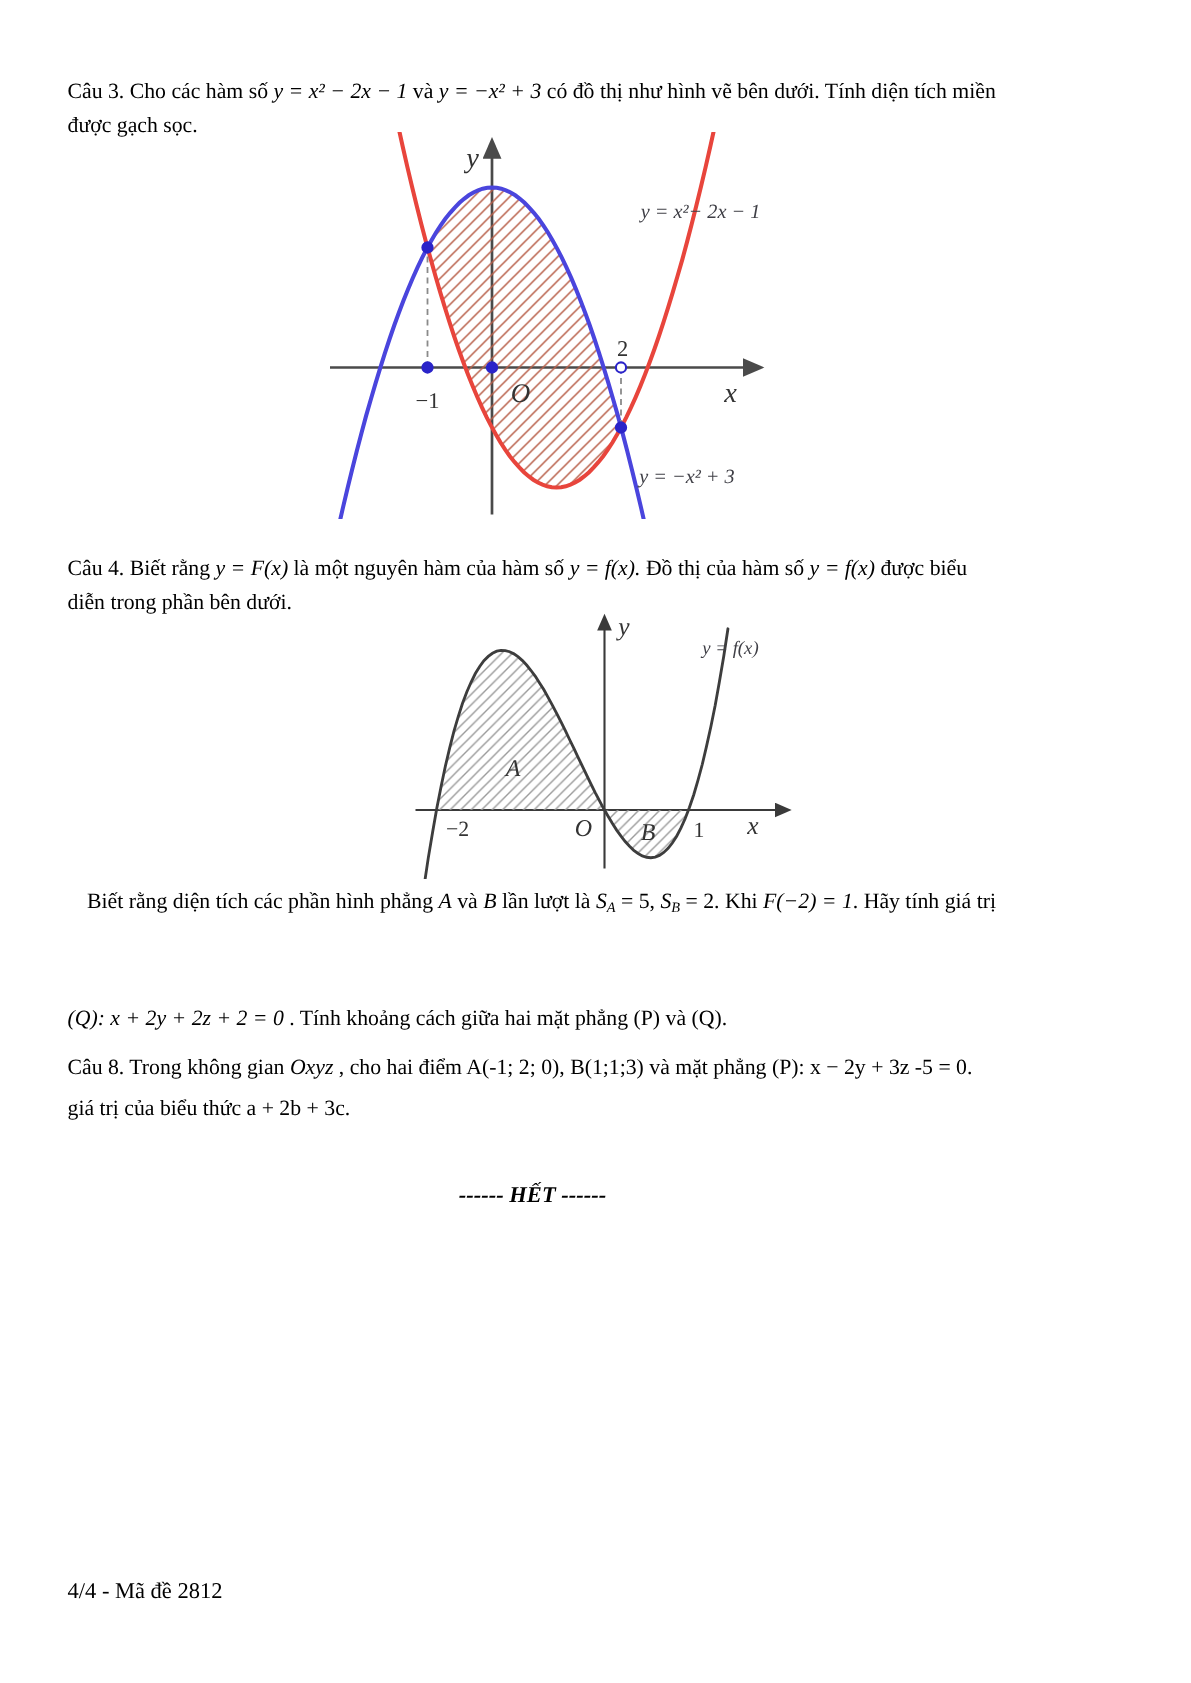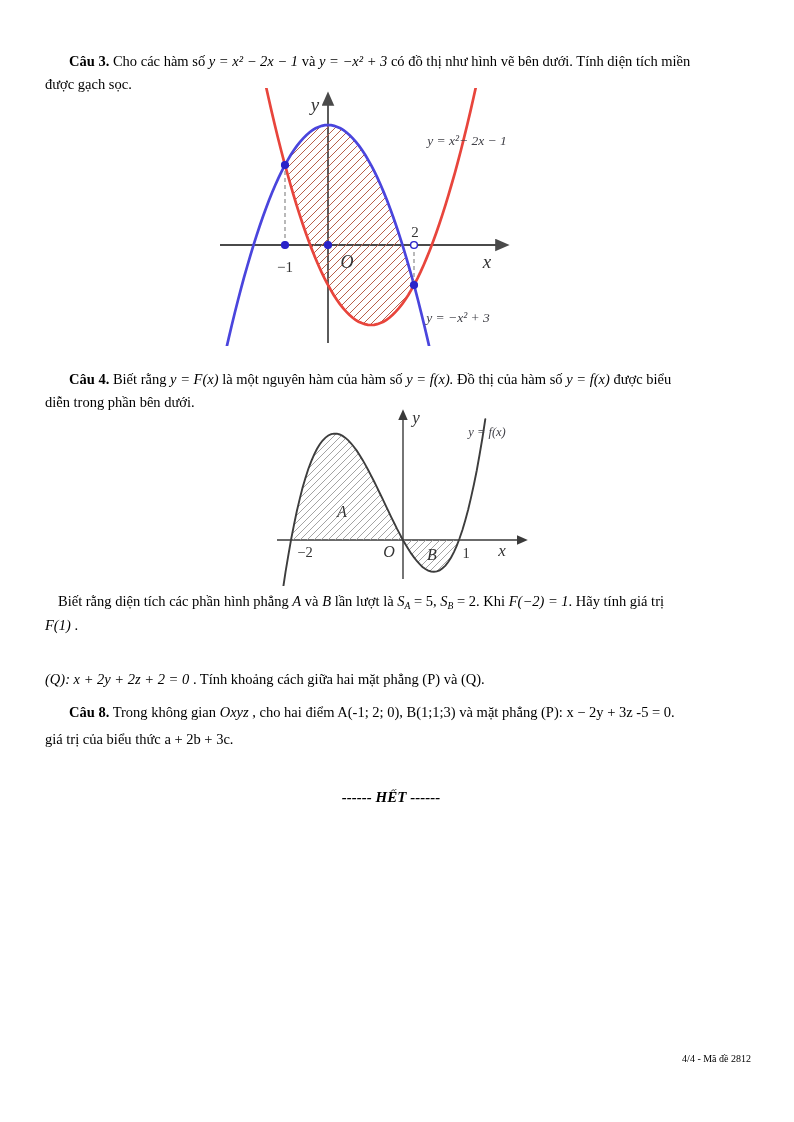--- a/index.html
+++ b/index.html
@@ -1,25 +1,25 @@
 <!DOCTYPE html>
 <html><head>
 <meta charset="utf-8">
 <style>
   html,body{margin:0;padding:0;background:#ffffff;}
   .page{position:relative;width:794px;height:1122px;background:#ffffff;margin:0 auto;
         font-family:"Liberation Serif", serif;font-size:14.5px;color:#000;overflow:hidden;}
   .para{position:absolute;left:45px;width:712px;line-height:23px;white-space:nowrap;}
   .indent{padding-left:13px;}
-  .seg-b{font-weight:bold;margin-left:24px;}
+  .seg-b{font-weight:normal;}
   .seg-m{font-style:italic;}
   .seg-sub{font-style:italic;font-size:0.66em;vertical-align:-0.32em;}
-  .center-line{position:absolute;left:0;width:710px;text-align:center;margin-left:36px;}
+  .center-line{position:absolute;left:0;width:710px;text-align:center;}
   .het{font-weight:bold;font-style:italic;font-size:15px;}
-  .footer{position:absolute;left:45px;width:706px;text-align:right;font-size:10px;}
+  .footer{position:absolute;left:45px;width:706px;text-align:left;font-size:15px;}
   .chart{position:absolute;}
   .chart svg{display:block;overflow:hidden;}
 </style>
 </head>
 <body>
 
 <div class="page">
 
   <div class="para" style="top:50px"><span class="seg-b">Câu 3.</span><span> Cho các hàm số </span><span class="seg-m">y = x² − 2x − 1</span><span> và </span><span class="seg-m">y = −x² + 3</span><span> có đồ thị như hình vẽ bên dưới. Tính diện tích miền</span></div>
   <div class="para" style="top:73px"><span>được gạch sọc.</span></div>
@@ -79,21 +79,20 @@
         <text x="114" y="153" font-size="16" text-anchor="middle" fill="#333" font-family="&quot;Liberation Serif&quot;, &quot;DejaVu Serif&quot;, serif" font-style="italic">O</text>
         <text x="227" y="152" font-size="17" text-anchor="middle" fill="#333" font-family="&quot;Liberation Serif&quot;, &quot;DejaVu Serif&quot;, serif" font-style="italic">x</text>
         <text x="141" y="19" font-size="17" text-anchor="middle" fill="#333" font-family="&quot;Liberation Serif&quot;, &quot;DejaVu Serif&quot;, serif" font-style="italic">y</text>
         <text x="212" y="32" font-size="12.5" text-anchor="middle" fill="#3f3f46" font-family="&quot;Liberation Serif&quot;, &quot;DejaVu Serif&quot;, serif" font-style="italic">y = f(x)</text>
         <text x="67" y="113" font-size="16" text-anchor="middle" fill="#333" font-family="&quot;Liberation Serif&quot;, &quot;DejaVu Serif&quot;, serif" font-style="italic">A</text>
         <text x="157" y="156" font-size="16" text-anchor="middle" fill="#333" font-family="&quot;Liberation Serif&quot;, &quot;DejaVu Serif&quot;, serif" font-style="italic">B</text>
       </svg>
   </div>
 
   <div class="para indent" style="top:590px"><span>Biết rằng diện tích các phần hình phẳng </span><span class="seg-m">A</span><span> và </span><span class="seg-m">B</span><span> lần lượt là </span><span class="seg-m">S</span><span class="seg-sub">A</span><span> = 5, </span><span class="seg-m">S</span><span class="seg-sub">B</span><span> = 2. Khi </span><span class="seg-m">F(−2) = 1</span><span>. Hãy tính giá trị</span></div>
-  <div class="para" style="top:614px"><span class="seg-m">F(1)</span><span> .</span></div>
 
   <div class="para" style="top:668px"><span class="seg-m">(Q): x + 2y + 2z + 2 = 0</span><span> . Tính khoảng cách giữa hai mặt phẳng (P) và (Q).</span></div>
 
   <div class="para" style="top:701px"><span class="seg-b">Câu 8.</span><span> Trong không gian </span><span class="seg-m">Oxyz</span><span> , cho hai điểm A(-1; 2; 0), B(1;1;3) và mặt phẳng (P): x − 2y + 3z -5 = 0.</span></div>
   <div class="para" style="top:728px"><span>giá trị của biểu thức a + 2b + 3c.</span></div>
 
   <div class="center-line het" style="top:789px">------ HẾT ------</div>
 
   <div class="footer" style="top:1053px">4/4 - Mã đề 2812</div>
 

